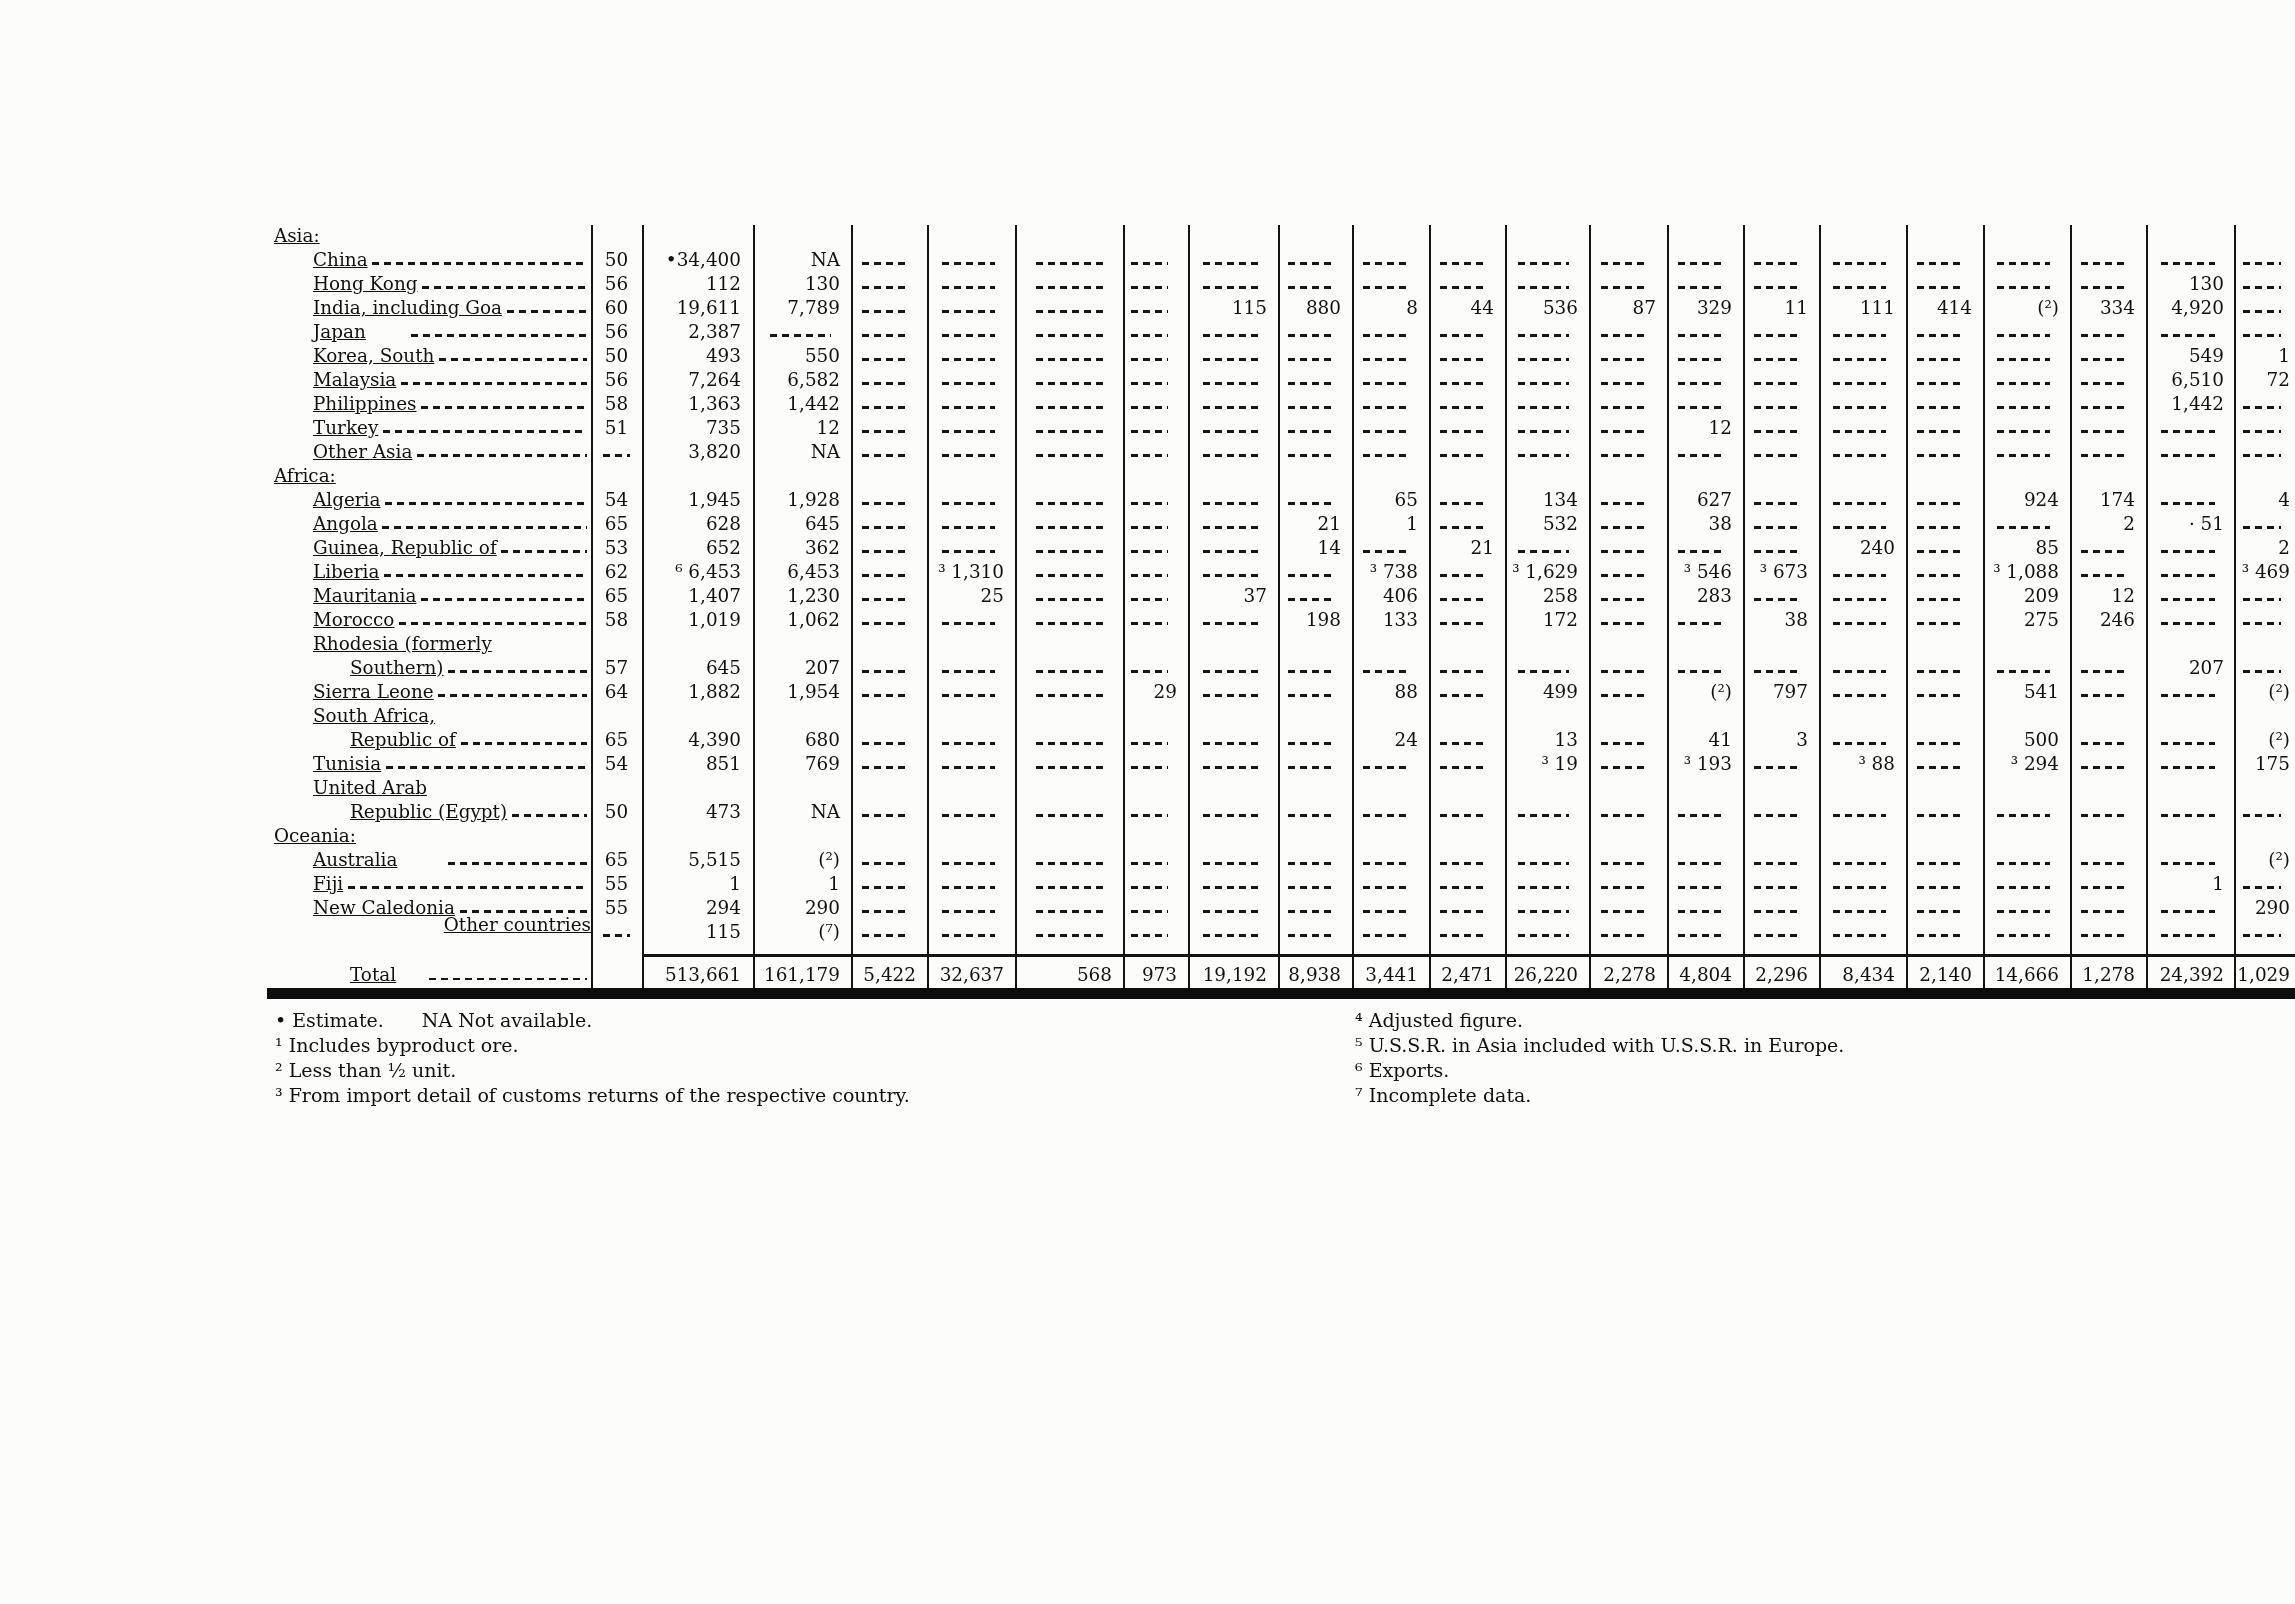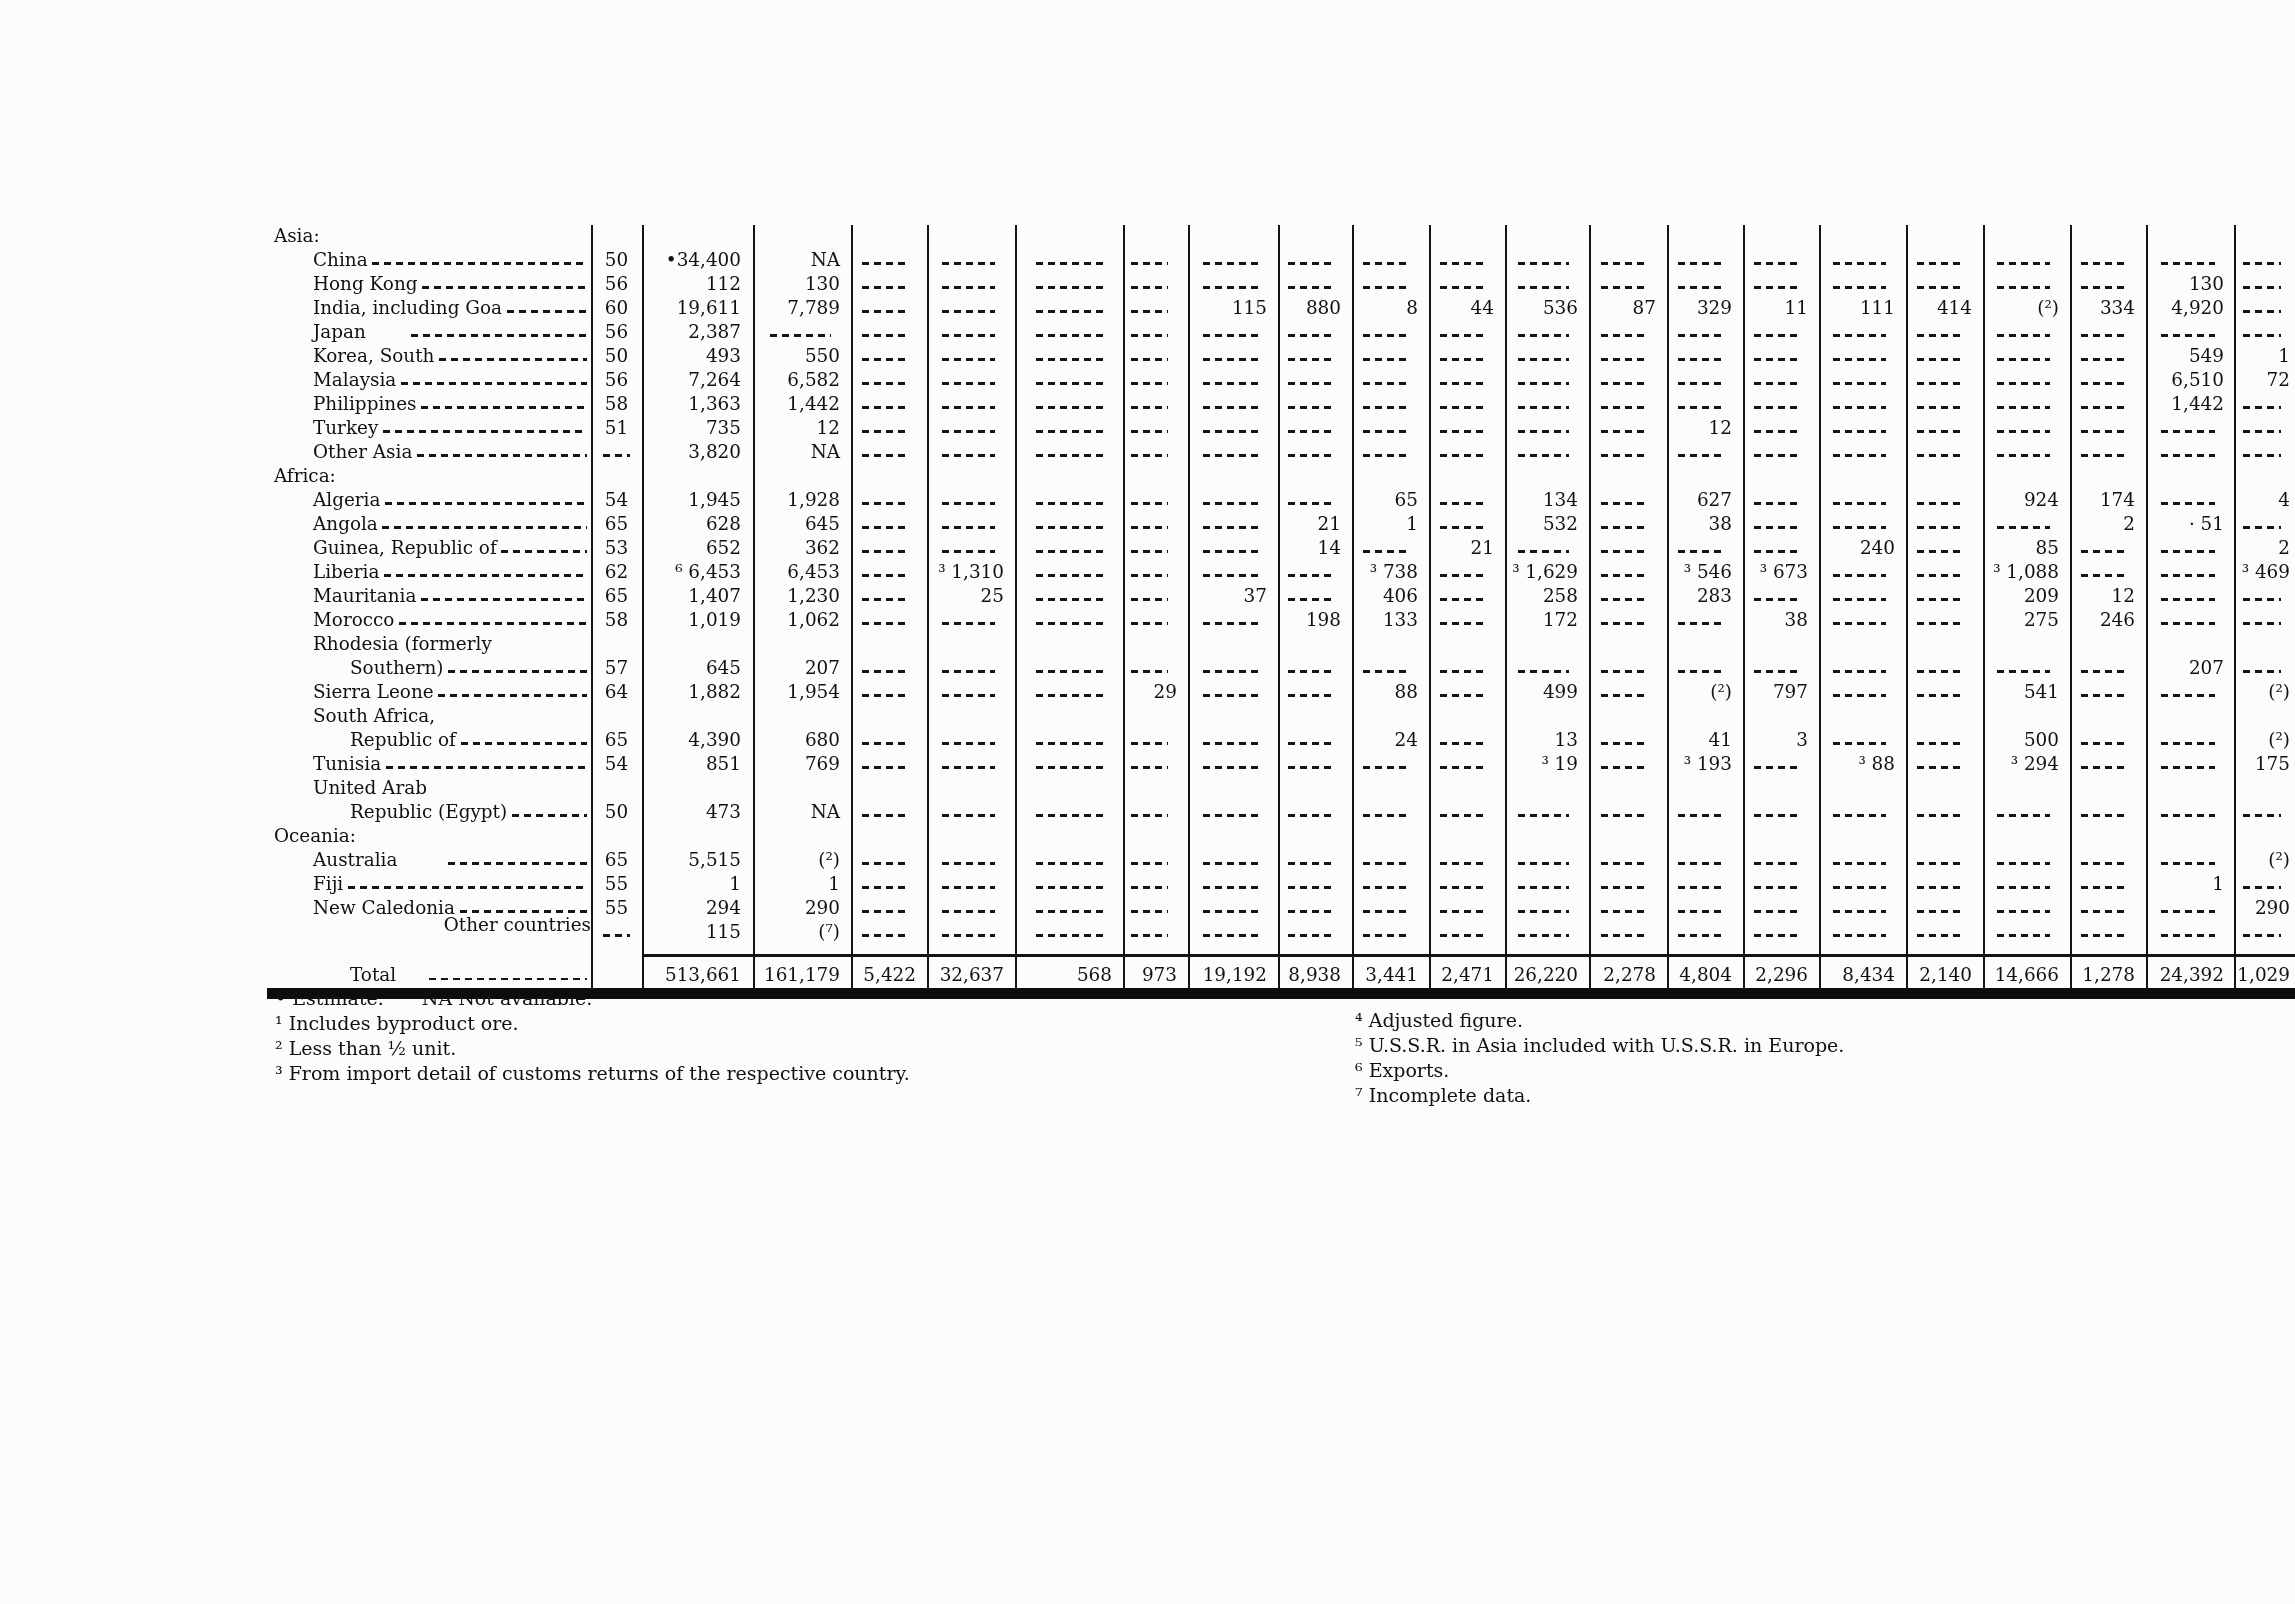--- a/index.html
+++ b/index.html
@@ -8,32 +8,32 @@
   .table-area{position:absolute;left:273px;top:225px;width:2027px;height:780px;}
   .vline{position:absolute;top:0;width:2.3px;height:763px;background:#141414;}
   .total-rule{position:absolute;left:369px;top:729px;width:1658px;height:3.2px;background:#141414;}
   .bottom-rule{position:absolute;left:-6.4px;top:763px;width:2033px;height:11px;background:#0d0d0d;}
   .rows{position:absolute;left:0;top:0;width:2027px;}
   .t-row{display:grid;height:24px;align-items:end;
     grid-template-columns:318px 51px 111px 99px 76px 88px 108px 65px 90px 74px 77px 76px 84px 78px 76px 76px 87px 77px 87px 76px 89px 66px;}
   .t-row.total{height:27.5px;}
   .spacer{height:15.6px;}
   .c{font-size:18.4px;line-height:1;padding-bottom:3.7px;display:flex;align-items:flex-end;min-width:0;}
-  .stub{overflow:hidden;}
+  .stub{overflow:hidden;text-decoration:underline;}
   .lbl{white-space:nowrap;}
   .num{justify-content:flex-end;padding-right:12px;}
   .yr{justify-content:center;padding-right:0;}
   .leader{flex:1 1 auto;height:2.3px;margin:0 3.7px 4.6px 4.6px;
     background:repeating-linear-gradient(90deg,#161616 0 6.9px,transparent 6.9px 12px);}
   .dash{height:2.3px;width:70%;margin:0 auto 4.6px auto;
     background:repeating-linear-gradient(90deg,#161616 0 6.9px,transparent 6.9px 12px);}
   .dash.dw-s{width:52%;}
   .num .dash{margin-right:9.2px;}
   .footnotes{position:absolute;font-size:19px;line-height:25px;white-space:pre-wrap;}
-  .fn-left{left:275px;top:986px;width:1079px;}
+  .fn-left{left:275px;top:1008px;width:1079px;}
   .fn-right{left:1355px;top:1008px;width:1056px;}
 </style>
 </head>
 <body>
 
 <div class="page">
   <div class="table-area">
     <div id="vlines">
         <div class="vline" style="left: 318px;"></div>
         <div class="vline" style="left: 369px;"></div>

